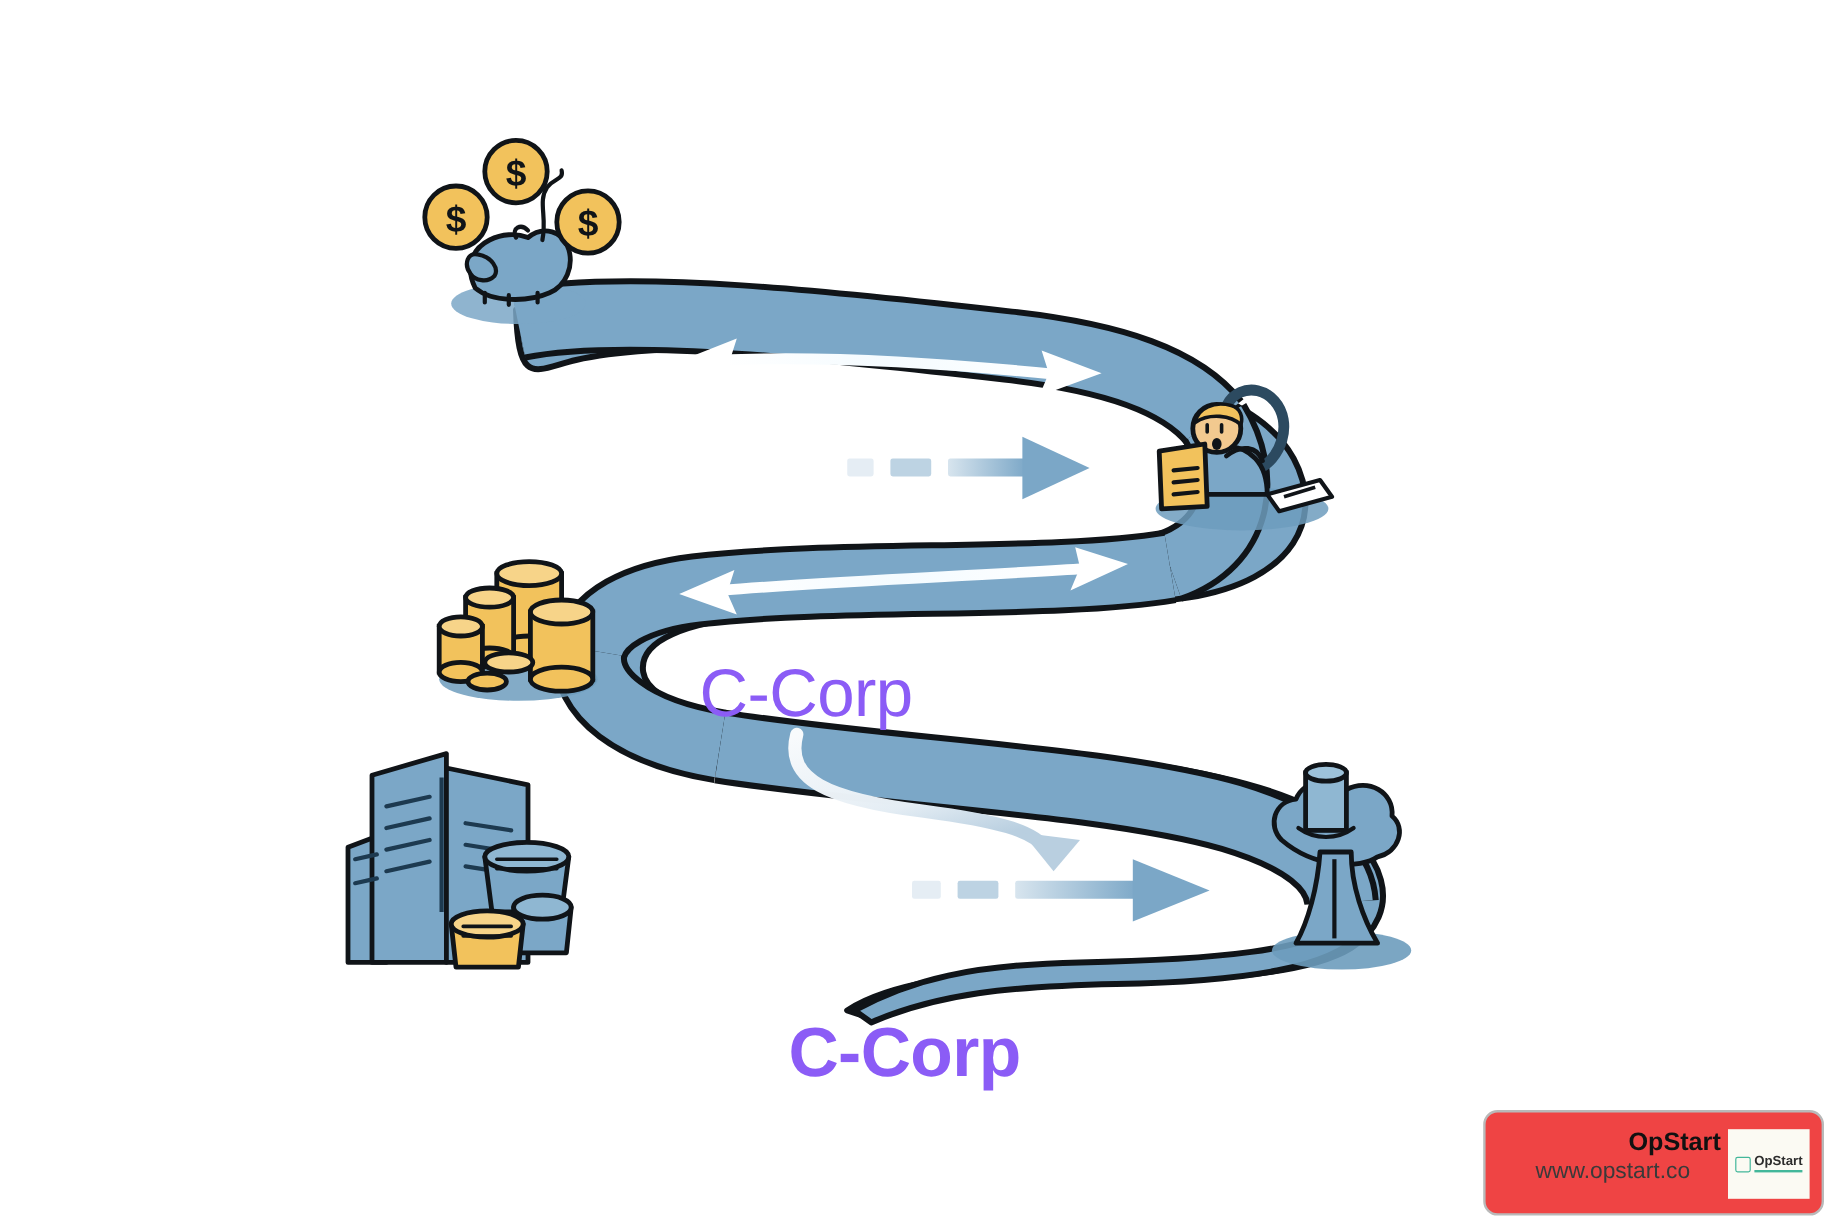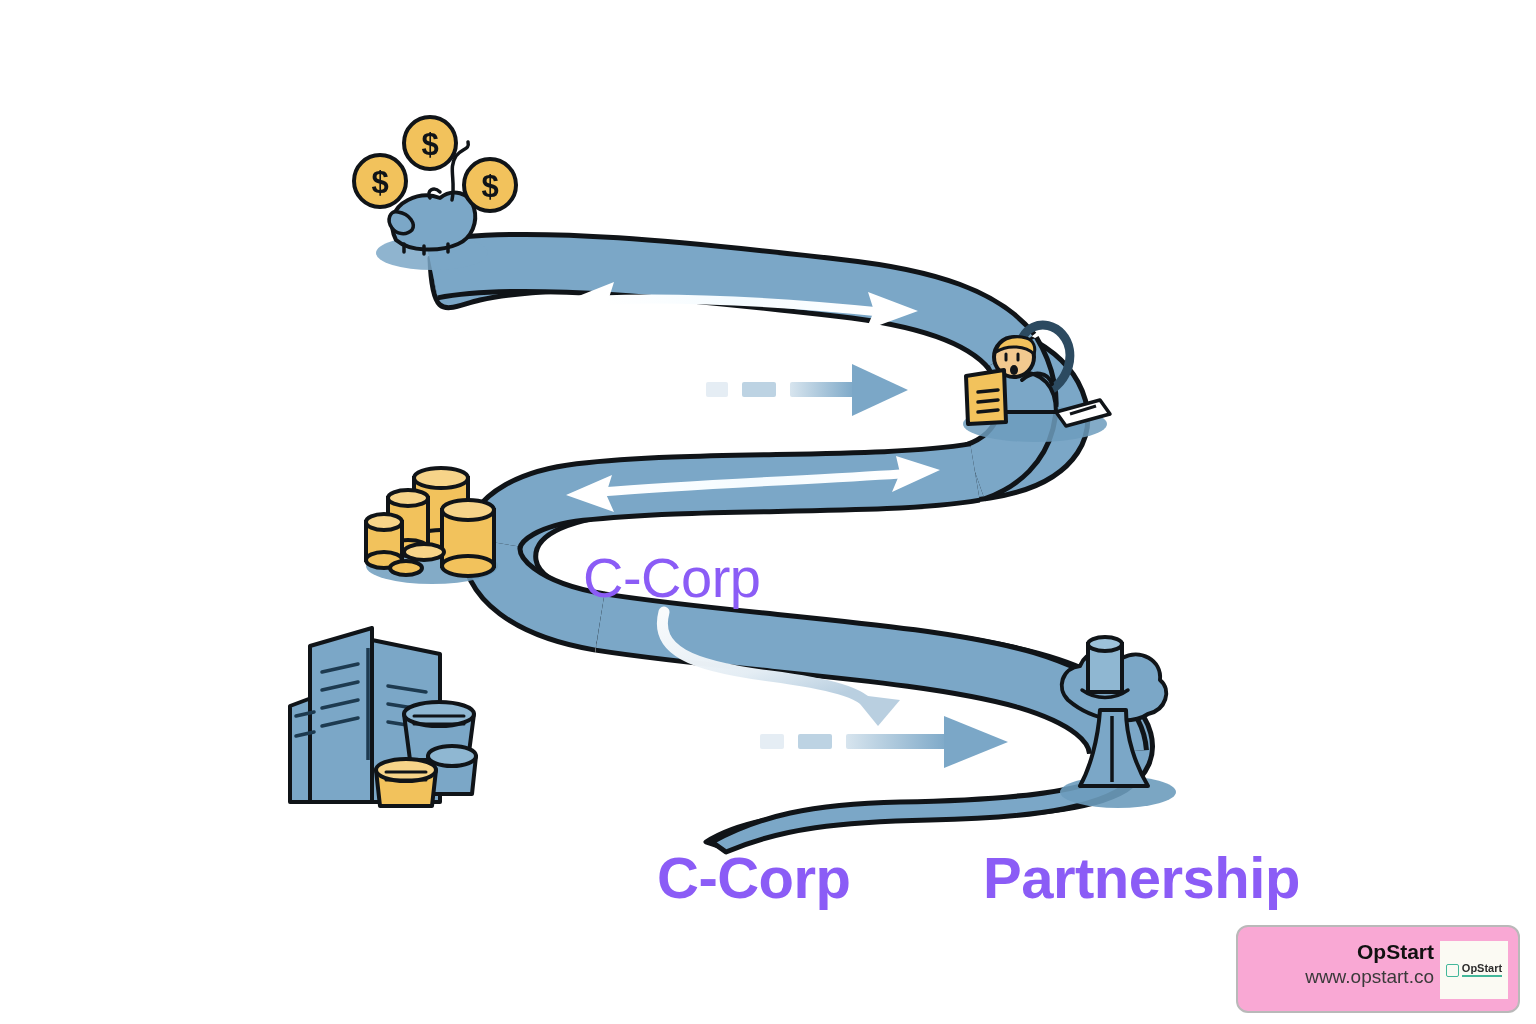--- a/index.html
+++ b/index.html
@@ -53,21 +53,21 @@
 
   
   #watermark {
     position: absolute;
     left: 1236px;
     top: 925px;
     width: 284px;
     height: 88px;
     border: 2px solid #b9b9b9;
     border-radius: 12px;
-    background: #f9a8d4;
+    background: #ef4444;
     box-sizing: border-box;
     padding-left: 20px;
   }
   #wm-text {
     position: absolute;
     right: 84px;
     top: 12px;
     text-align: right;
     width: 180px;
   }
@@ -75,20 +75,21 @@
     font-size: 21px;
     font-weight: 700;
     color: #111111;
     line-height: 1.25;
   }
   #wm-url {
     font-size: 19px;
     font-weight: 400;
     color: #3a3a3a;
     line-height: 1.3;
+    text-align: center;
   }
   #wm-logo {
     position: absolute;
     right: 10px;
     top: 14px;
     width: 68px;
     height: 58px;
     background: #fbfaf3;
     display: flex;
     align-items: center;
@@ -339,21 +340,20 @@
       <path d="M 1112 716 L 1112 782" stroke="#101418" stroke-width="3.5"></path>
       <path d="M 1082 690 C 1096 700, 1114 700, 1128 690" fill="none" stroke="#101418" stroke-width="3.5" stroke-linecap="round"></path>
     </g>
   </svg>
 
   <div class="label label-mid" id="label-ccorp-m">C-Corp</div>
 
 
   <div class="label label-bottom" id="label-ccorp-b">C-Corp</div>
 
-  <div class="label label-bottom" id="label-partner">Partnership</div>
 
   <div id="watermark">
     <div id="wm-text">
       <div id="wm-brand">OpStart</div>
       <div id="wm-url">www.opstart.co</div>
     </div>
     <div id="wm-logo">
       <span id="wm-logo-mark"></span>
       <span id="wm-logo-text">OpStart</span>
     </div>

